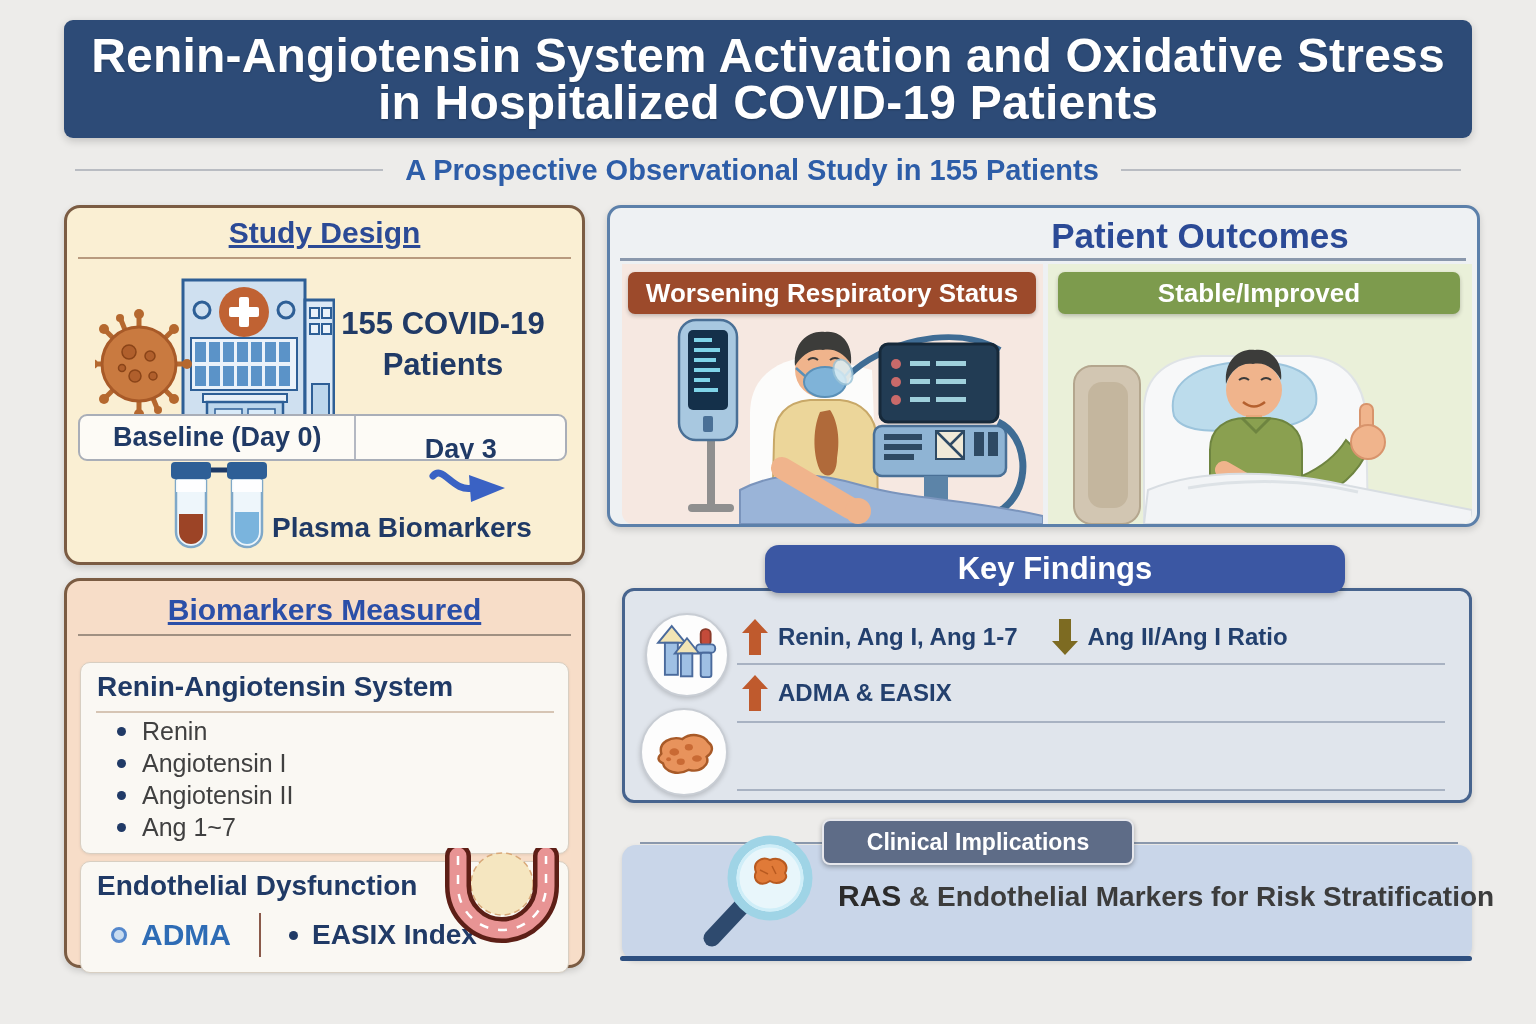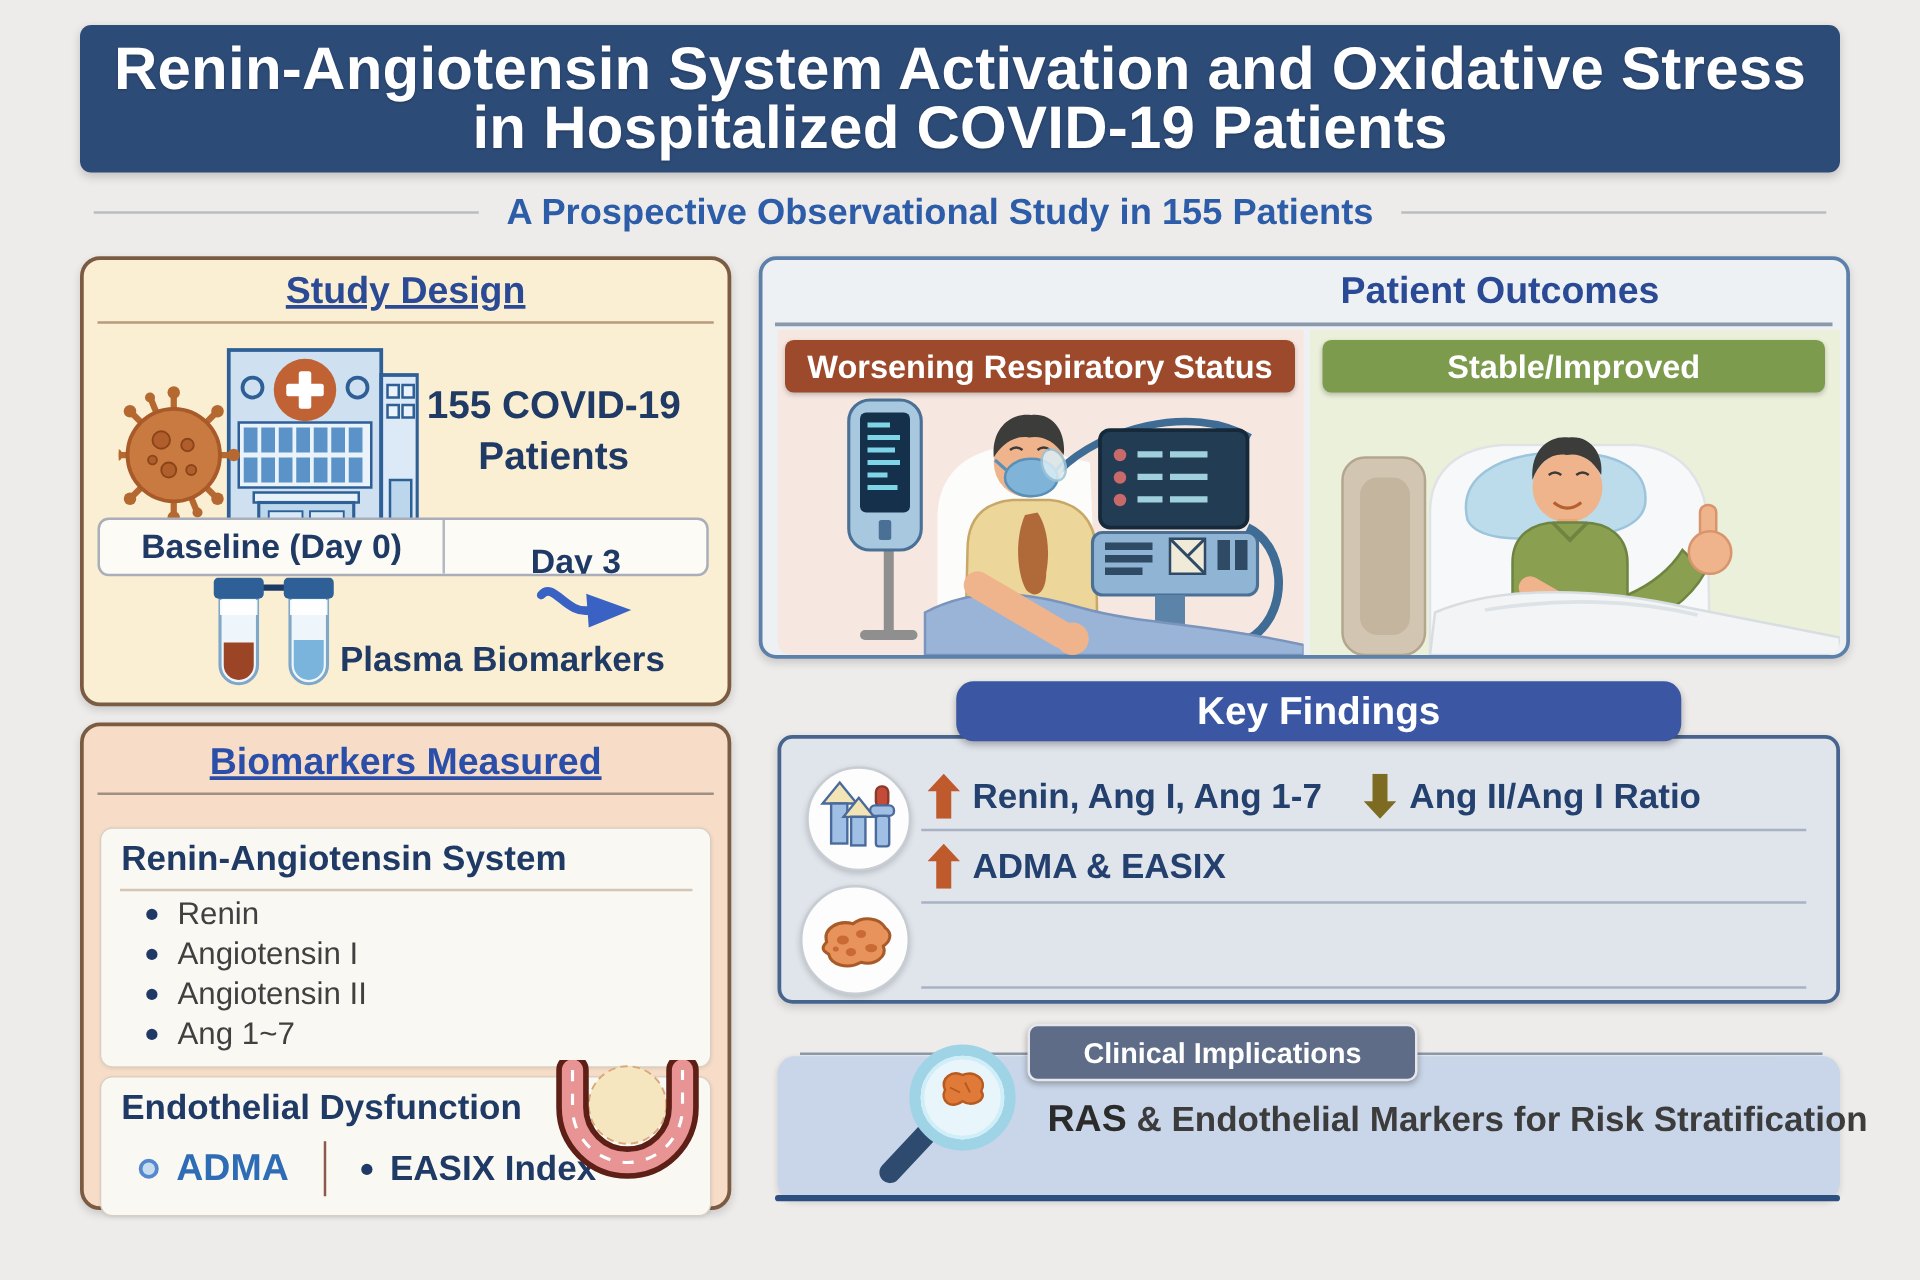--- a/index.html
+++ b/index.html
@@ -43,41 +43,41 @@
   .bullet-label{ font-size:25px; font-weight:400; color:#404040; }
   .endo-row{ position:absolute; left:30px; top:48px; height:50px; display:flex; align-items:center; gap:14px; }
   .ring{ width:16px; height:16px; border-radius:50%; border:3px solid #5588cc; background:#c8dcf0; }
   .adma{ font-size:30px; font-weight:700; color:#2e6cb5; }
   .vbar{ width:2px; height:44px; background:#8a5a4a; margin:0 14px; }
   .easix{ font-size:28px; font-weight:700; color:#203a66; }
 
   
   .panel-outcomes{ left:607px; top:205px; width:873px; height:322px; background:#eef1f3;
     border:3px solid #5c80aa; border-radius:14px; box-shadow:0 3px 7px rgba(0,0,0,.15); }
-  .outcomes-heading{ left:1000px; top:216px; width:400px; text-align:center; font-size:30px; font-weight:700; color:#2b4a96; }
+  .outcomes-heading{ left:1000px; top:216px; width:400px; text-align:center; font-size:35px; font-weight:700; color:#2b4a96; }
   .outcomes-hr{ left:620px; top:258px; width:846px; height:3px; background:#8a98ac; }
   .scene{ overflow:hidden; }
   .scene-left{ left:622px; top:264px; width:421px; height:260px; background:#f6e8e1; border-bottom-left-radius:11px; }
   .scene-right{ left:1048px; top:264px; width:424px; height:260px; background:#eaf0d9; border-bottom-right-radius:11px; }
   .scene-banner{ position:absolute; top:8px; height:42px; display:flex; align-items:center; justify-content:center;
     color:#fff; font-size:26px; font-weight:700; border-radius:7px; box-shadow:0 2px 4px rgba(0,0,0,.22); }
   .banner-worse{ left:6px; width:408px; background:#9c4a2b; }
   .banner-stable{ left:10px; width:402px; background:#7d9b4d; }
   .scene-art{ position:absolute; left:0; top:54px; width:100%; height:206px; }
 
   
   .kf-banner{ left:765px; top:545px; width:580px; height:48px; background:#3b57a3; border-radius:14px;
     display:flex; align-items:center; justify-content:center; color:#fff; font-size:31px; font-weight:700;
     box-shadow:0 3px 6px rgba(0,0,0,.28); z-index:3; }
   .kf-panel{ left:622px; top:588px; width:850px; height:215px; background:#e0e5ec;
     border:3px solid #47648e; border-radius:12px; box-shadow:0 3px 7px rgba(0,0,0,.14); z-index:1; }
   .kf-circle{ background:#fdfdfd; border:2px solid #c8cdd4; border-radius:50%;
     box-shadow:0 2px 5px rgba(0,0,0,.18); z-index:2; display:flex; align-items:center; justify-content:center; }
   .kf-row{ display:flex; align-items:center; gap:10px; z-index:2; }
-  .kf-text{ font-size:28px; font-weight:700; color:#23406e; white-space:nowrap; }
+  .kf-text{ font-size:24px; font-weight:700; color:#23406e; white-space:nowrap; }
   .kf-div{ height:2px; background:#a8b2c2; z-index:2; }
 
   
   .ci-line{ left:640px; top:842px; width:818px; height:2px; background:#8a98ac; z-index:1; }
   .ci-panel{ left:622px; top:845px; width:850px; height:115px; background:#c9d6e9; border-radius:14px;
     box-shadow:0 2px 5px rgba(0,0,0,.12); z-index:0; }
   .ci-banner{ left:822px; top:819px; width:312px; height:46px; background:#5e6c87; border:2px solid #e6e7ec;
     border-radius:8px; display:flex; align-items:center; justify-content:center; color:#fff;
     font-size:23px; font-weight:700; box-shadow:0 2px 5px rgba(0,0,0,.3); z-index:3; }
   .ci-text{ left:838px; top:879px; width:630px; z-index:2; font-size:28px; font-weight:700; color:#3c3c3c; white-space:nowrap; }

